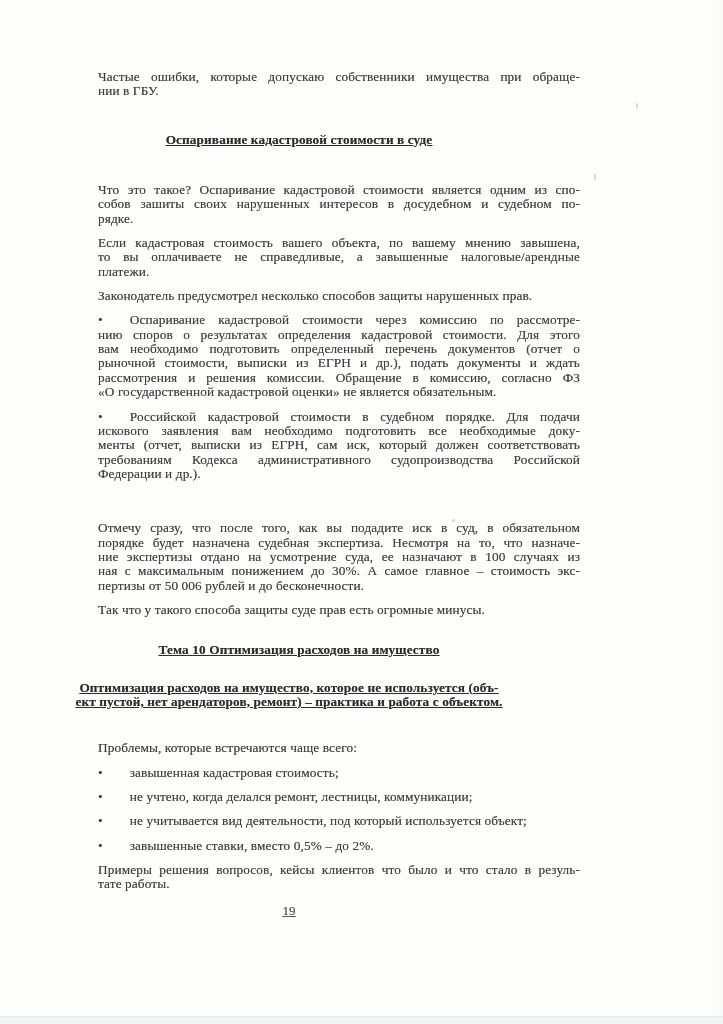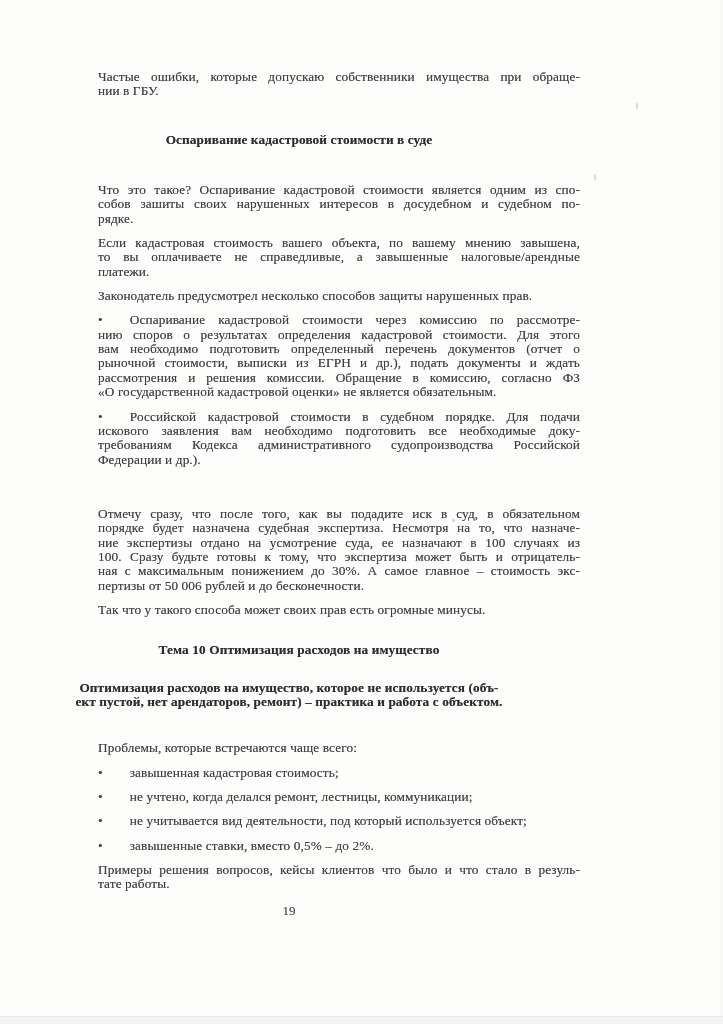--- a/index.html
+++ b/index.html
@@ -30,20 +30,21 @@
     text-align: justify;
     text-align-last: justify;
   }
   .line.last {
     text-align-last: auto;
   }
   .line.heading, .line.subline, .line.pagenum {
     text-align: right;
     text-align-last: center;
     white-space: nowrap;
+    text-decoration: underline;
   }
   .line.heading, .line.subline {
     font-weight: bold;
     color: #2c2c2f;
     transform: translateX(-40px);
   }
   .line.subline { transform: translateX(-50px); }
   .line.pagenum {
     transform: translateX(-50px);
     color: #55555a;
@@ -102,34 +103,34 @@
         <div class="line">•    Оспаривание кадастровой стоимости через комиссию по рассмотре-</div>
         <div class="line">нию споров о результатах определения кадастровой стоимости. Для этого</div>
         <div class="line">вам необходимо подготовить определенный перечень документов (отчет о</div>
         <div class="line">рыночной стоимости, выписки из ЕГРН и др.), подать документы и ждать</div>
         <div class="line">рассмотрения и решения комиссии. Обращение в комиссию, согласно ФЗ</div>
         <div class="line last">«О государственной кадастровой оценки» не является обязательным.</div>
       </div>
       <div class="para">
         <div class="line">•    Российской кадастровой стоимости в судебном порядке. Для подачи</div>
         <div class="line">искового заявления вам необходимо подготовить все необходимые доку-</div>
+        <div class="line">менты (отчет, выписки из ЕГРН, сам иск, который должен соответствовать</div>
         <div class="line">требованиям Кодекса административного судопроизводства Российской</div>
         <div class="line last">Федерации и др.).</div>
       </div>
       <div class="spacer" style="height: 20px;"></div>
       <div class="para">
         <div class="line">Отмечу сразу, что после того, как вы подадите иск в суд, в обязательном</div>
         <div class="line">порядке будет назначена судебная экспертиза. Несмотря на то, что назначе-</div>
         <div class="line">ние экспертизы отдано на усмотрение суда, ее назначают в 100 случаях из</div>
-        <div class="line">100. Сразу будьте готовы к тому, что экспертиза может быть и отрицатель-</div>
         <div class="line">ная с максимальным понижением до 30%. А самое главное – стоимость экс-</div>
         <div class="line last">пертизы от 50 006 рублей и до бесконечности.</div>
       </div>
       <div class="para">
-        <div class="line last">Так что у такого способа может своих прав есть огромные минусы.</div>
+        <div class="line last">Так что у такого способа защиты суде прав есть огромные минусы.</div>
       </div>
       <div class="spacer" style="height: 16px;"></div>
       <div class="line heading">Тема 10 Оптимизация расходов на имущество</div>
       <div class="spacer" style="height: 13px;"></div>
       <div class="para">
         <div class="line subline">Оптимизация расходов на имущество, которое не используется (объ-</div>
         <div class="line last subline">ект пустой, нет арендаторов, ремонт) – практика и работа с объектом.</div>
       </div>
       <div class="spacer" style="height: 12px;"></div>
       <div class="para">

